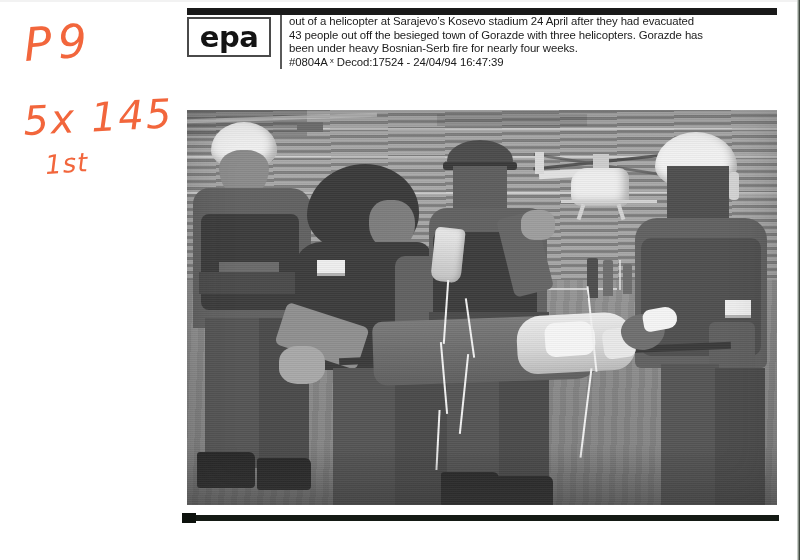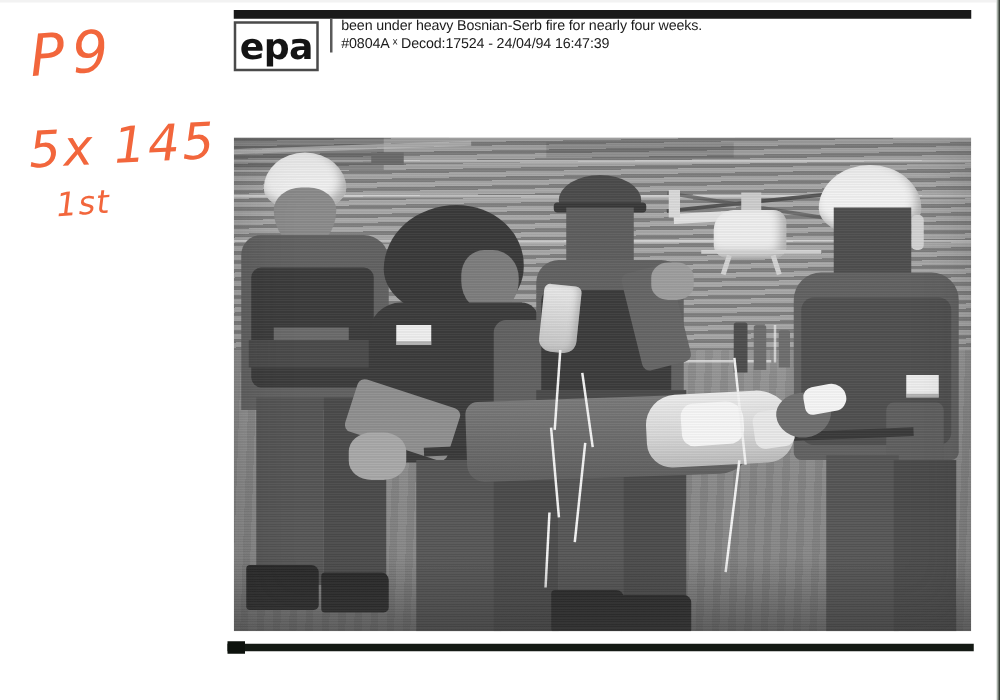--- a/index.html
+++ b/index.html
@@ -86,21 +86,21 @@
   
   #header {
     position: absolute;
     left: 187px;
     top: 17px;
     width: 592px;
     display: flex;
     align-items: flex-start;
   }
   #epa-logo-box {
-    width: 68px;
+    width: 84px;
     height: 40px;
     border: 2px solid #4a4a4a;
     box-sizing: border-box;
     display: flex;
     align-items: center;
     justify-content: center;
     background: #ffffff;
     margin-right: 9px;
     flex: none;
   }
@@ -435,20 +435,22 @@
 
   <div id="top-rule"></div>
 
   <div id="header">
 
     <div id="epa-logo-box">
       <span id="epa-logo-text">epa</span>
     </div>
 
     <div id="caption-block">
+      <div class="cap-line">out of a helicopter at Sarajevo’s Kosevo stadium 24 April after they had evacuated</div>
+      <div class="cap-line">43 people out off the besieged town of Gorazde with three helicopters. Gorazde has</div>
       <div class="cap-line">been under heavy Bosnian-Serb fire for nearly four weeks.</div>
       <div class="cap-line cap-ref">#0804A ˣ Decod:17524 - 24/04/94 16:47:39</div>
     </div>
   </div>
 
   <div id="photo-frame">
     <div id="photo">
 
       <div class="stands"></div>
       <div class="stands-rail" style="left:0; top:18px; width:590px;"></div>

